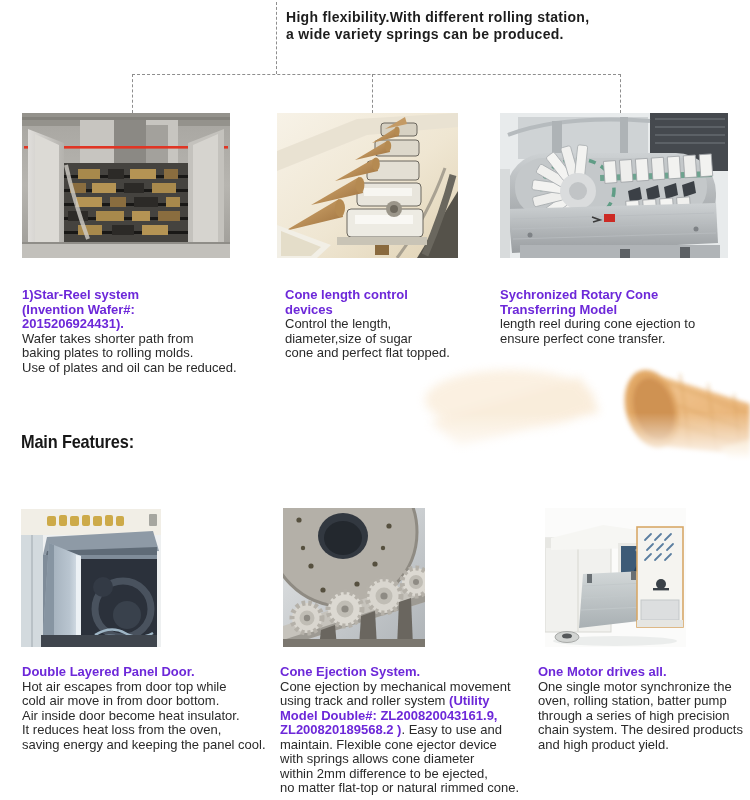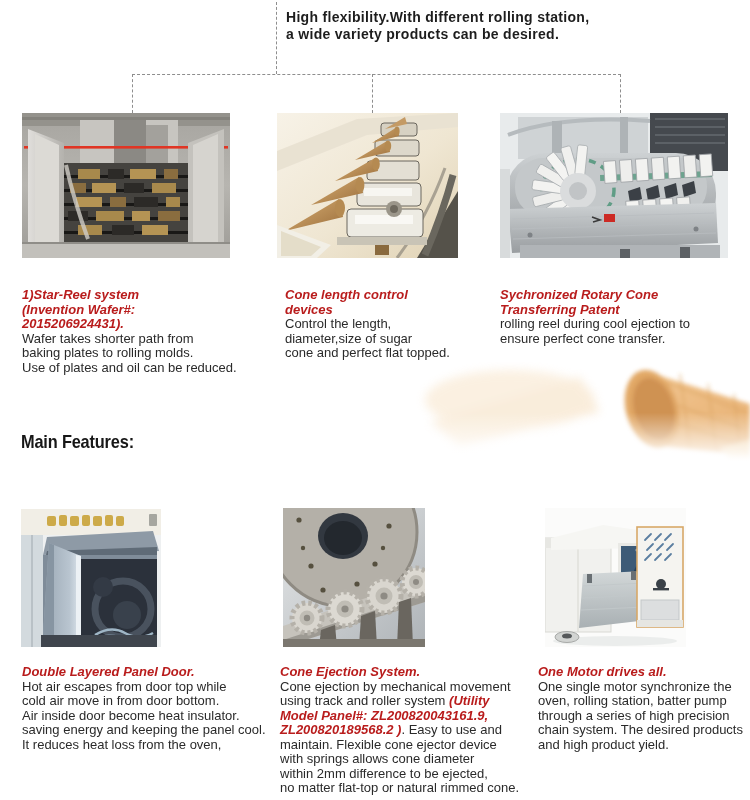--- a/index.html
+++ b/index.html
@@ -5,42 +5,42 @@
   html,body{margin:0;padding:0;background:#fff;}
   .page{position:relative;width:750px;height:800px;background:#ffffff;overflow:hidden;
         font-family:"Liberation Sans",sans-serif;color:#232323;border-radius:31px;}
   .dash-v{position:absolute;width:0;border-left:1px dashed #8e8e8e;}
   .dash-h{position:absolute;height:0;border-top:1px dashed #8e8e8e;}
   .page-title{position:absolute;left:286px;top:9px;font-weight:bold;font-size:14px;
               line-height:17px;letter-spacing:.3px;color:#1d1d1d;}
   .photo{position:absolute;}
   .photo svg{display:block;width:100%;height:100%;}
   .ftext{position:absolute;font-size:13px;line-height:14.5px;color:#2a2a2a;white-space:nowrap;}
-  .ftext .b{font-weight:bold;color:#b91c1c;font-style:italic;}
+  .ftext .b{font-weight:bold;color:#6d28d9;}
   .tl{min-height:14.5px;}
   .main-features{position:absolute;left:21px;top:431px;font-size:19px;font-weight:bold;
                  color:#171717;transform:scaleX(.86);transform-origin:left center;
                  letter-spacing:-.2px;}
   .cones{position:absolute;left:390px;top:352px;width:360px;height:110px;}
   .cones svg{display:block;width:100%;height:100%;}
 </style>
 </head>
 <body>
 
 <div class="page">
 
   <div class="dash-v" style="left:276px;top:2px;height:72px"></div>
   <div class="dash-h" style="left:132px;top:74px;width:489px"></div>
   <div class="dash-v" style="left:132px;top:74px;height:39px"></div>
   <div class="dash-v" style="left:372px;top:74px;height:39px"></div>
   <div class="dash-v" style="left:620px;top:74px;height:39px"></div>
 
   <div class="page-title">
     <div>High flexibility.With different rolling station,</div>
-    <div>a wide variety products can be desired.</div>
+    <div>a wide variety springs can be produced.</div>
   </div>
 
   <div class="photo" style="left:22px;top:113px;width:208px;height:145px">
     <svg viewBox="0 0 208 145" preserveAspectRatio="none">
       <defs>
         <linearGradient id="p1bg" x1="0" y1="0" x2="0" y2="1">
           <stop offset="0" stop-color="#a7a5a0"></stop>
             <stop offset=".5" stop-color="#b7b5b0"></stop>
             <stop offset="1" stop-color="#9d9b96"></stop>
         </linearGradient>
@@ -255,22 +255,22 @@
     </div>
   <div class="ftext" style="left:285px;top:288px">
       <div class="tl"><span class="b">Cone length control</span></div>
       <div class="tl"><span class="b">devices</span></div>
       <div class="tl"><span>Control the length,</span></div>
       <div class="tl"><span>diameter,size of sugar</span></div>
       <div class="tl"><span>cone and perfect flat topped.</span></div>
     </div>
   <div class="ftext" style="left:500px;top:288px">
       <div class="tl"><span class="b">Sychronized Rotary Cone</span></div>
-      <div class="tl"><span class="b">Transferring Patent</span></div>
-      <div class="tl"><span>rolling reel during cool ejection to</span></div>
+      <div class="tl"><span class="b">Transferring Model</span></div>
+      <div class="tl"><span>length reel during cone ejection to</span></div>
       <div class="tl"><span>ensure perfect cone transfer.</span></div>
     </div>
 
   <div class="cones">
     <svg viewBox="0 0 360 110" preserveAspectRatio="none">
       <defs>
         <linearGradient id="coneb" x1="0" y1="0" x2="1" y2="1">
           <stop offset="0" stop-color="#f0bd7e"></stop>
             <stop offset="1" stop-color="#e2a159"></stop>
         </linearGradient>
@@ -468,28 +468,28 @@
       <ellipse cx="22" cy="129" rx="12" ry="5.5" fill="#d2d4d2" stroke="#a8aaa8" stroke-width="1"></ellipse>
       <ellipse cx="22" cy="128" rx="5" ry="2.5" fill="#55585a"></ellipse>
     </svg>
   </div>
 
   <div class="ftext" style="left:22px;top:665px">
       <div class="tl"><span class="b">Double Layered Panel Door.</span></div>
       <div class="tl"><span>Hot air escapes from door top while</span></div>
       <div class="tl"><span>cold air move in from door bottom.</span></div>
       <div class="tl"><span>Air inside door become heat insulator.</span></div>
+      <div class="tl"><span>It reduces heat loss from the oven,</span></div>
       <div class="tl"><span>saving energy and keeping the panel cool.</span></div>
-      <div class="tl"><span>It reduces heat loss from the oven,</span></div>
     </div>
   <div class="ftext" style="left:280px;top:665px">
       <div class="tl"><span class="b">Cone Ejection System.</span></div>
       <div class="tl"><span>Cone ejection by mechanical movement</span></div>
       <div class="tl"><span>using track and roller system </span><span class="b">(Utility</span></div>
-      <div class="tl"><span class="b">Model Panel#: ZL200820043161.9,</span></div>
+      <div class="tl"><span class="b">Model Double#: ZL200820043161.9,</span></div>
       <div class="tl"><span class="b">ZL200820189568.2 )</span><span>. Easy to use and</span></div>
       <div class="tl"><span>maintain.  Flexible cone ejector device</span></div>
       <div class="tl"><span>with springs allows cone diameter</span></div>
       <div class="tl"><span>within 2mm difference to be ejected,</span></div>
       <div class="tl"><span>no matter flat-top or natural rimmed cone.</span></div>
     </div>
   <div class="ftext" style="left:538px;top:665px">
       <div class="tl"><span class="b">One Motor drives all.</span></div>
       <div class="tl"><span>One single motor synchronize the</span></div>
       <div class="tl"><span>oven, rolling station, batter pump</span></div>

